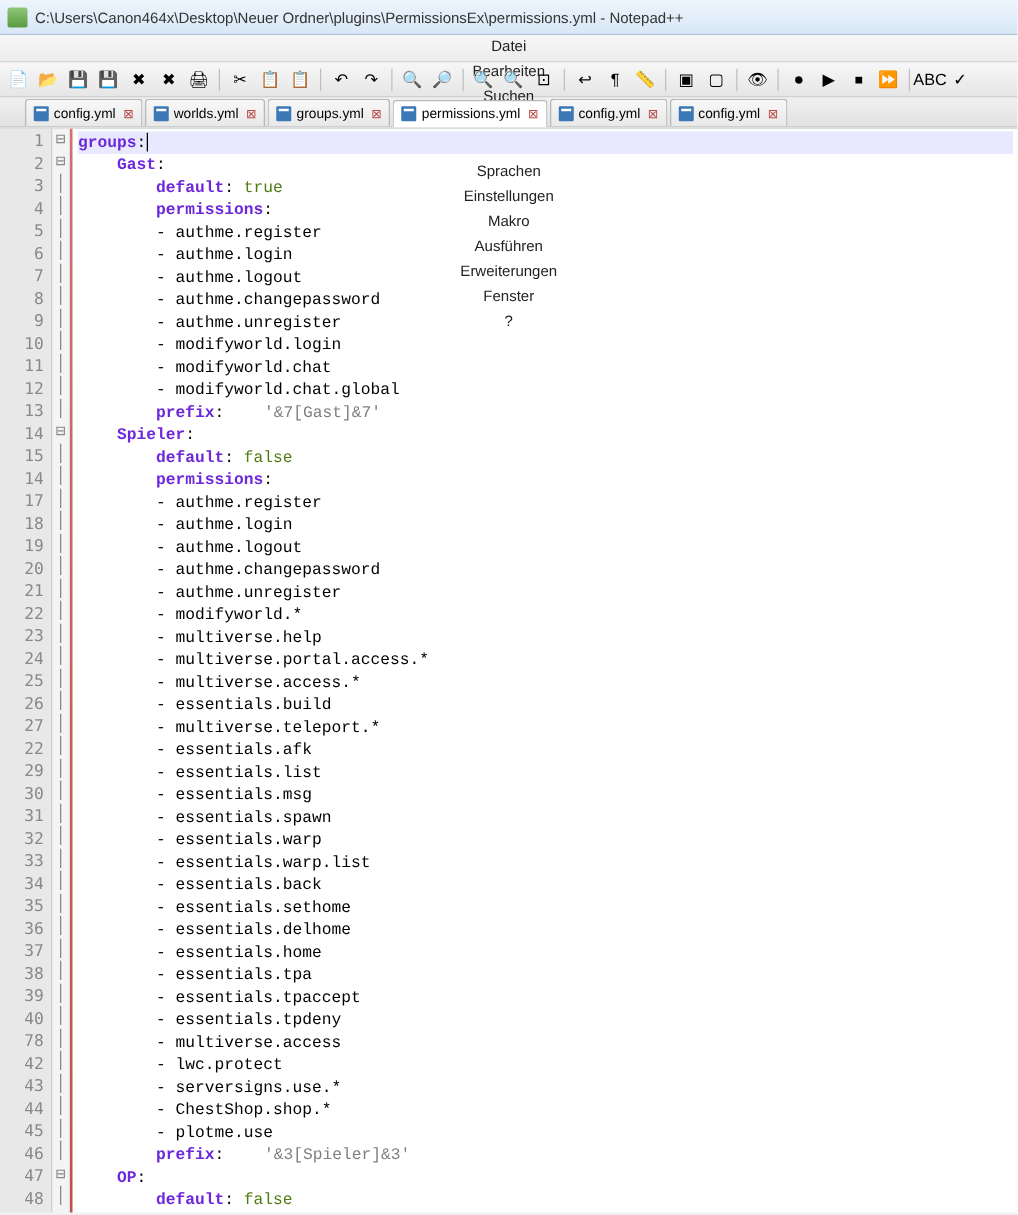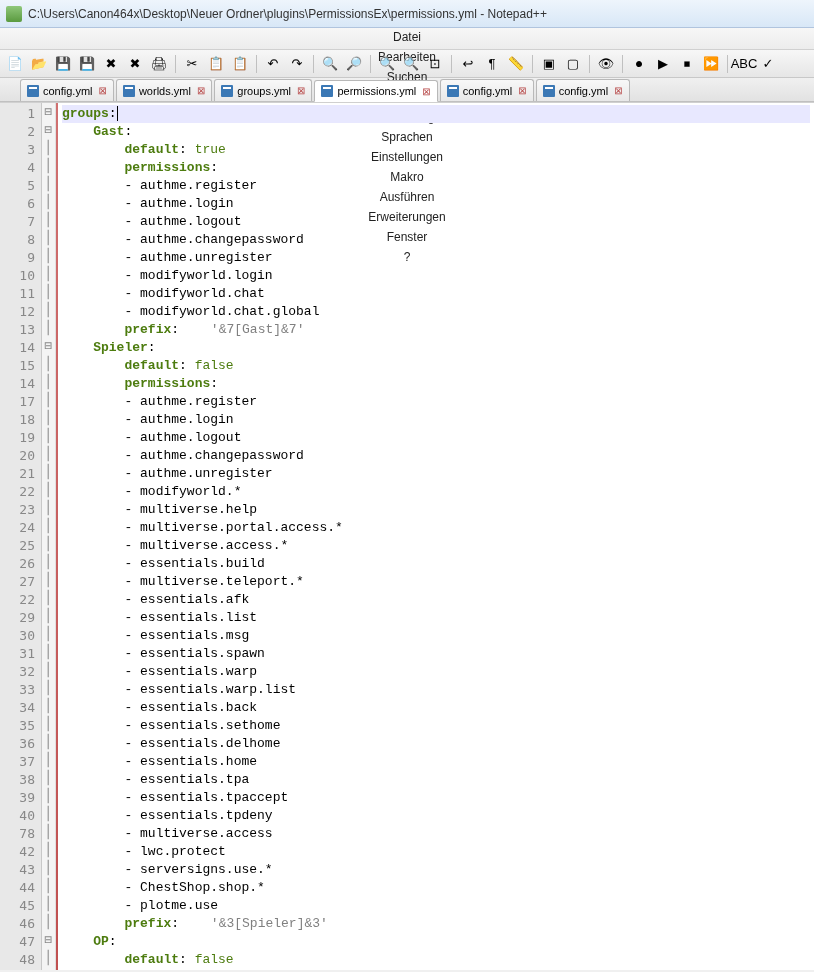--- a/index.html
+++ b/index.html
@@ -24,21 +24,21 @@
 .tab .close { color: #b84a4a; font-size: 10px; margin-left: 2px; }
 
 .editor { display: flex; height: calc(972px - 28px - 22px - 28px - 24px - 2px); background: #fff; border-top:1px solid #d0d0d0;}
 .gutter { width: 42px; background: #e8e8e8; border-right: 1px solid #c8c8c8; text-align: right; padding: 2px 6px 2px 2px; color: #888; font-family: Consolas, monospace; font-size: 13px; line-height: 18px; }
 .foldcol { width: 14px; background: #f4f4f4; border-right: 1px solid #e0e0e0; font-family: Consolas, monospace; font-size: 13px; line-height: 18px; text-align: center; }
 .foldcol .fm { color: #888; cursor:pointer;}
 .vline { width: 2px; background: linear-gradient(#d07070,#c05050); }
 .code { flex: 1; padding: 2px 4px; font-family: Consolas, "Courier New", monospace; font-size: 13px; line-height: 18px; white-space: pre; overflow: auto; }
 .code .row { height: 18px; }
 .code .row.current { background: #e8e8ff; }
-.key { color: #4d7c0f; font-weight: bold; }
+.key { color: #6d28d9; font-weight: bold; }
 .val { color: #4d7c0f; }
 .str { color: #808080; margin-left: 24px; }
 .dash { color: #000; }
 .txt { color: #000; }
 .caret { border-left: 1px solid #000; animation: blink 1s step-end infinite; }
 @keyframes blink { 50% { border-color: transparent; } }
 </style>
 </head>
 <body>
 

